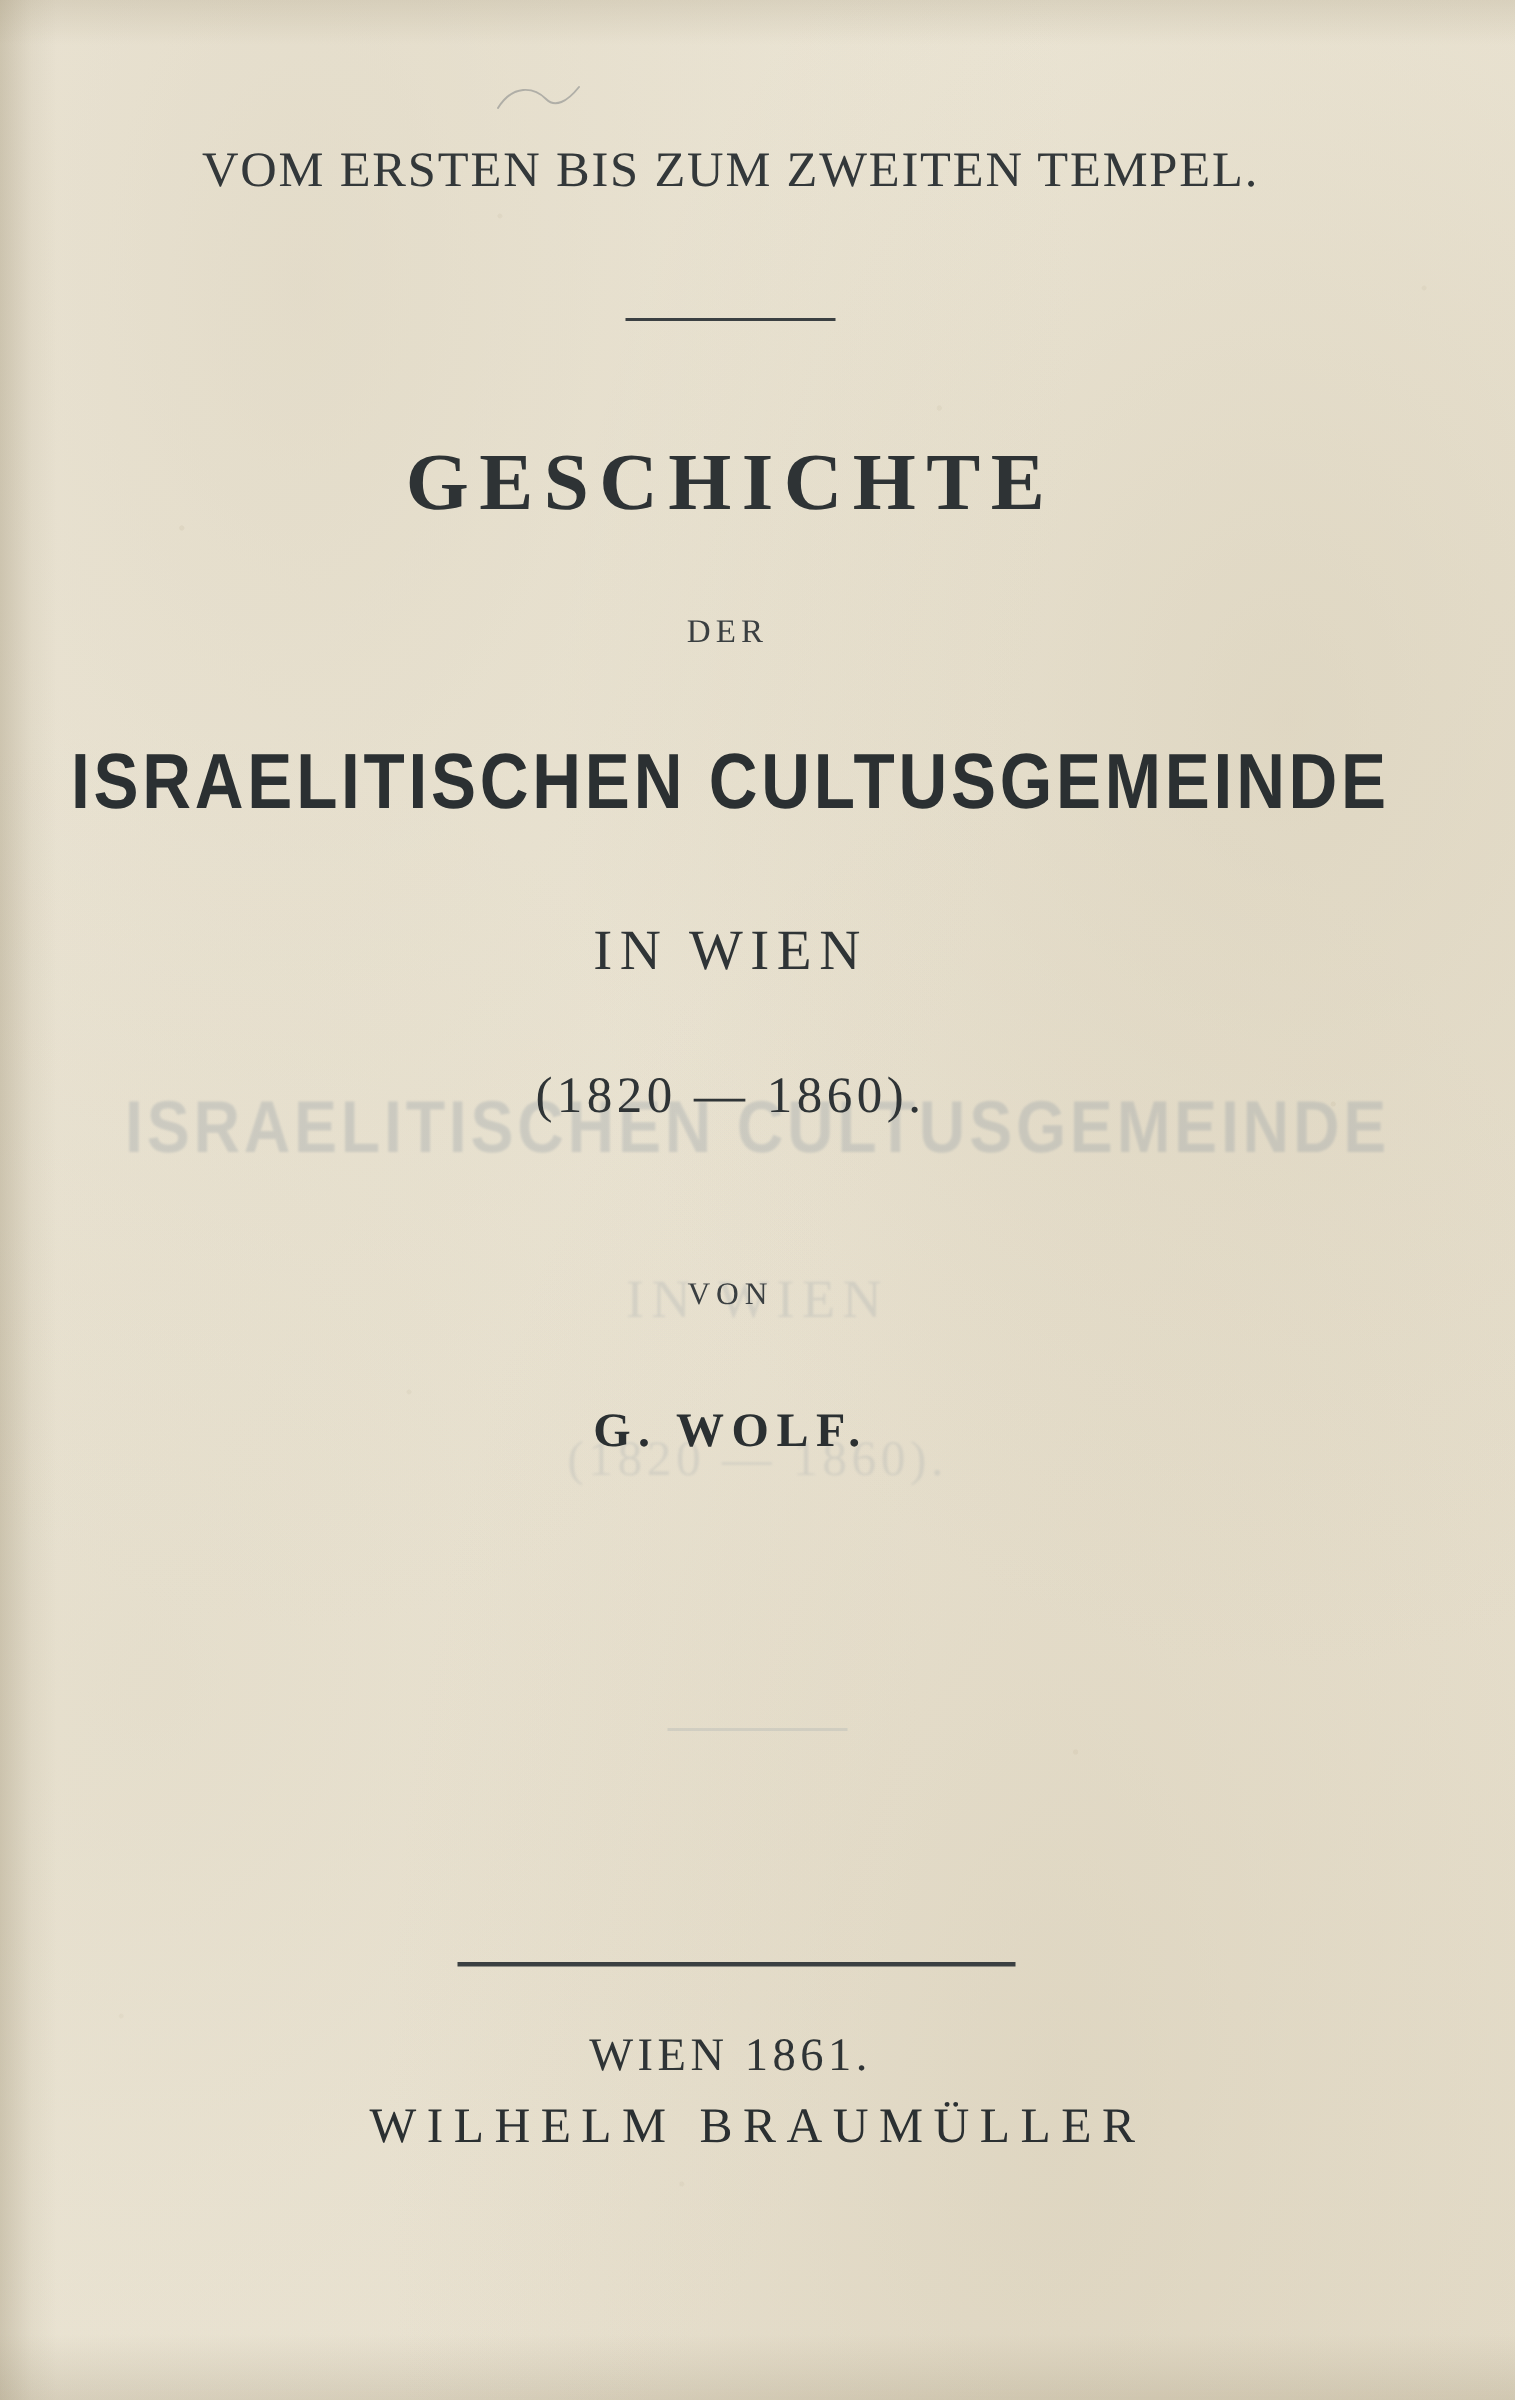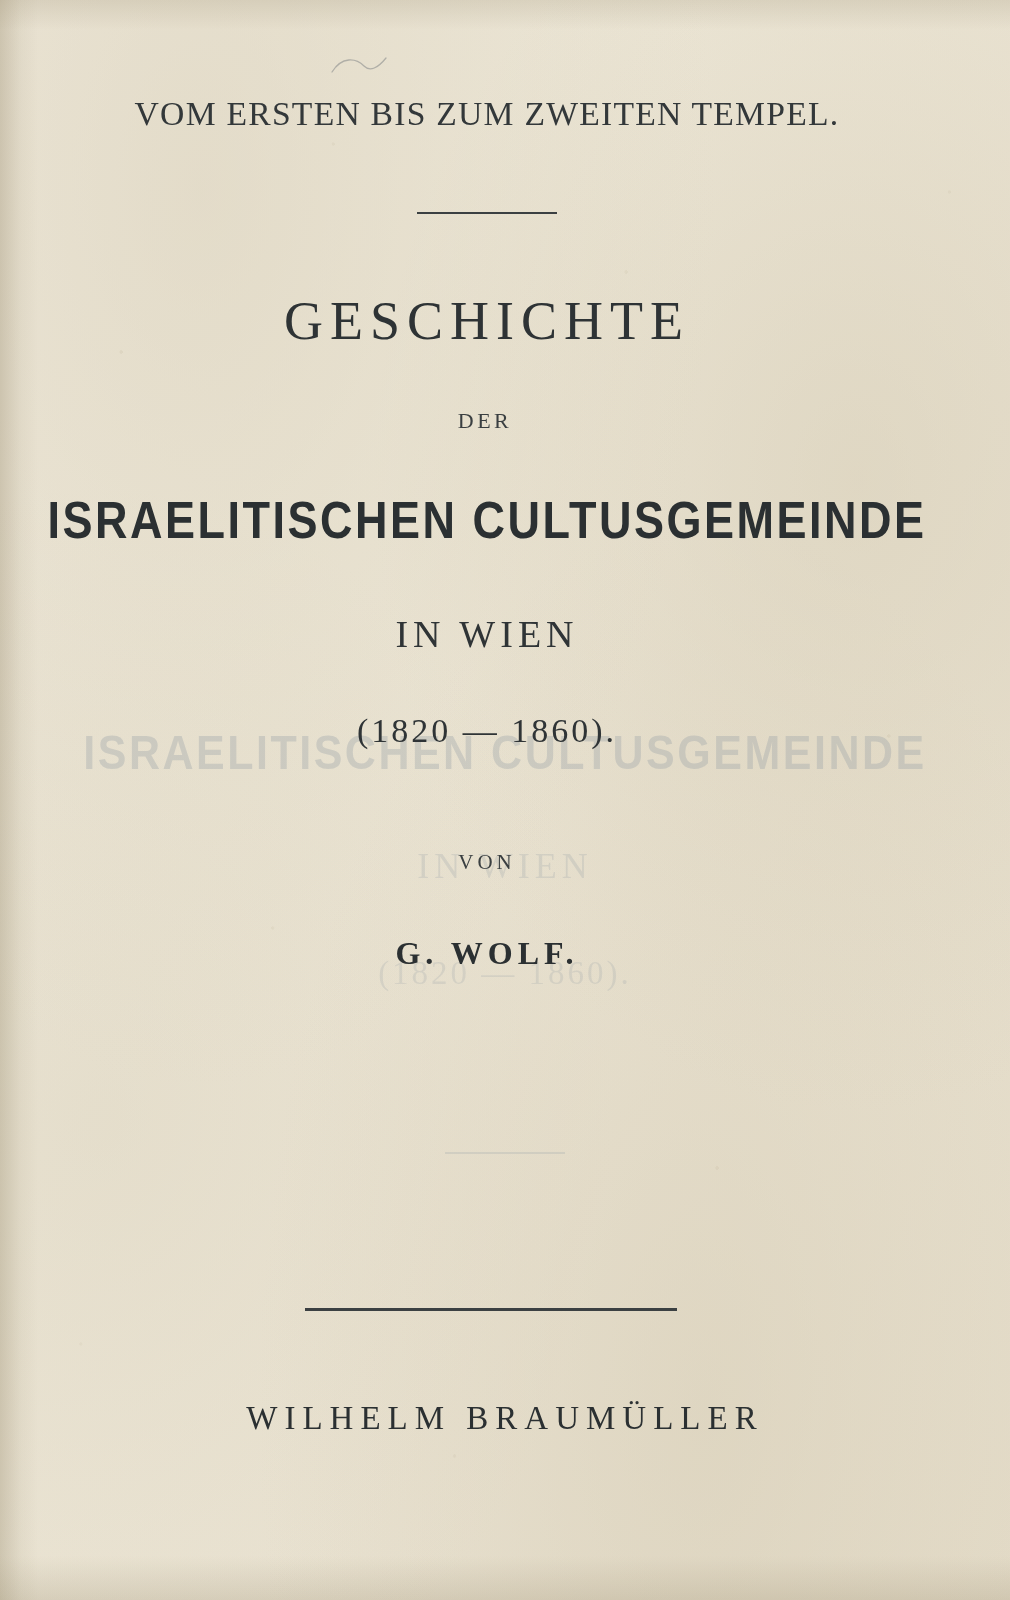--- a/index.html
+++ b/index.html
@@ -101,21 +101,21 @@
 
   .title-main {
     position: absolute;
     top: 290px; left: 0; right: 0;
     font-size: 54px;
     letter-spacing: 7px;
     color: #30353700;
     color: #2e3335;
     font-family: "Liberation Serif", serif;
     text-transform: uppercase;
-    font-weight: 400;
+    font-weight: 700;
   }
 
   .label-der {
     position: absolute;
     top: 408px; left: 0; right: 4px;
     font-size: 22px;
     letter-spacing: 3.5px;
     text-transform: uppercase;
     color: #3a3f41;
   }
@@ -299,16 +299,17 @@
     <div class="title-place">in Wien</div>
 
     <div class="title-years">(1820 — 1860).</div>
 
     <div class="label-von">von</div>
 
     <div class="author">G. Wolf.</div>
 
     <div class="rule-long"></div>
 
+    <div class="imprint-city">Wien 1861.</div>
     <div class="imprint-publisher">Wilhelm Braumüller</div>
 
   </div>
 </div>
 
 </body></html>

